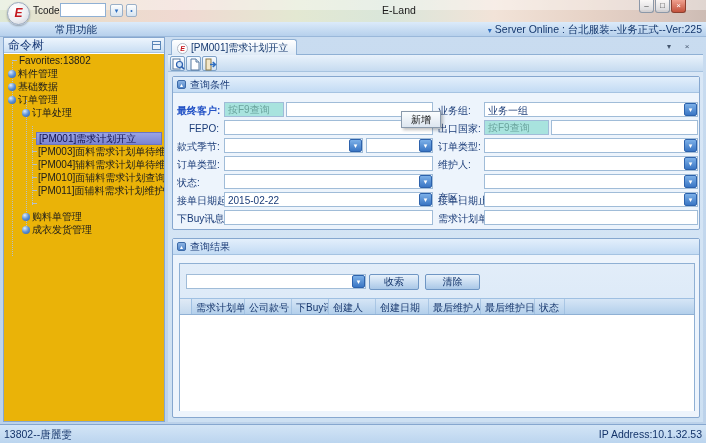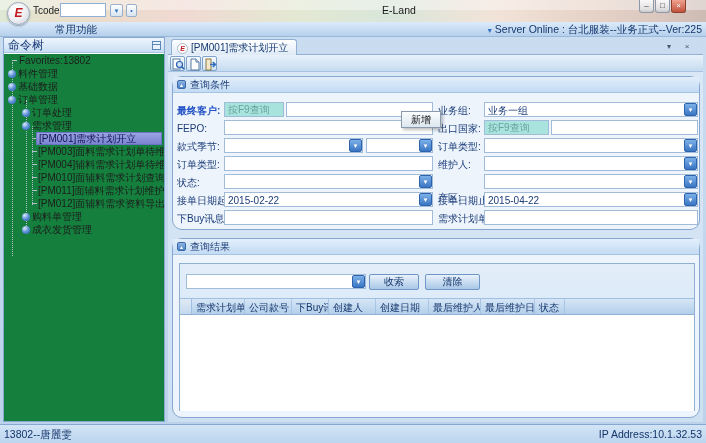--- a/index.html
+++ b/index.html
@@ -44,21 +44,21 @@
 
   
   .sidebar { position:absolute; left:3px; top:0; width:162px; height:385px;
     border:1px solid #86a7cf; background:#fff; }
   .sidebar-header { position:relative; height:15px;
     background:linear-gradient(180deg,#edf5fd,#c9def3); border-bottom:1px solid #a8c4e0;
     color:#1b3c78; font-size:12px; line-height:14px; padding:0 4px; }
   .panel-icon { position:absolute; right:3px; top:3px; width:9px; height:9px;
     border:1px solid #5a86b8; background:#eaf2fb; }
   .panel-icon::before { content:""; position:absolute; left:0; top:2px; right:0; height:1px; background:#5a86b8; }
-  .tree { position:absolute; left:0; top:16px; right:0; bottom:0; background:#15803d; overflow:hidden;text-decoration:underline; }
+  .tree { position:absolute; left:0; top:16px; right:0; bottom:0; background:#eab308; overflow:hidden;text-decoration:underline; }
   .guide { position:absolute; width:0; border-left:1px dotted #b4bfcc; }
   .ti { position:absolute; left:0; right:2px; height:13px; line-height:13px;
     font-size:10px; color:#1c1c1c; white-space:nowrap; }
   .ti .tl { position:absolute; top:0; height:13px; overflow:hidden; }
   .ball { position:absolute; top:3px; width:8px; height:8px; border-radius:50%;
     background:radial-gradient(circle at 35% 28%, #dcebfa, #5b8fd6 50%, #2a5ea8); }
   .dash { position:absolute; top:6px; height:1px; background:#b4bfcc; }
   .hl { position:absolute; left:32px; right:0; top:0; bottom:0;
     background:linear-gradient(180deg,#9aa3e3,#7b85d2); border:1px solid #6a74c4;
     color:#12124e; padding:0 2px; line-height:11px; }
@@ -76,21 +76,21 @@
     text-align:center; color:#44566e; }
   .toolbar { position:absolute; left:0; top:18px; width:535px; height:17px;
     background:linear-gradient(180deg,#e9f2fb,#c6dbf0); border-bottom:1px solid #a8c4e0; }
   .tbtn { position:absolute; top:1px; width:15px; height:15px; border:1px solid #7ea2c8; border-radius:2px;
     background:linear-gradient(180deg,#f6fafe,#d3e4f4); }
   .tbtn svg { position:absolute; left:1px; top:1px; }
 
   .workspace { position:absolute; left:0; top:35px; width:535px; height:350px;
     background:linear-gradient(180deg,#d9e7f6,#cde0f2); }
 
-  .panel { position:absolute; border:1px solid #86a7cf; background:#edf4fc; border-radius:10px; }
+  .panel { position:absolute; border:1px solid #86a7cf; background:#edf4fc; border-radius:2px; }
   .sec-header { position:relative; height:16px; background:linear-gradient(180deg,#e3effb,#c3dbf4);
     border-bottom:1px solid #a5c3e2; display:flex; align-items:center; gap:4px; padding:0 4px;
     font-size:10px; color:#1b3c78; }
   .collapse-icon { width:9px; height:9px; background:linear-gradient(180deg,#8cb4e4,#4f83c6);
     border:1px solid #3c6aa8; border-radius:2px; color:#fff; font-size:6px; line-height:8px; text-align:center; }
 
   .flabel { position:absolute; font-size:10px; color:#1b3c78; height:13px; line-height:13px; white-space:nowrap; }
   .flabel.em { color:#2453c6; font-weight:bold; }
   .finput { position:absolute; height:15px; border:1px solid #a0bcd8; background:#fff;
     font-size:10px; color:#1b3c78; padding:0 3px; font-family:inherit; }
@@ -176,24 +176,20 @@
           <span class="tl" style="left:14px;">料件管理</span>
         </div>
         <div class="ti" style="top:39px;">
           <span class="ball" style="left:4px;"></span>
           <span class="tl" style="left:14px;">订单管理</span>
         </div>
         <div class="ti" style="top:52px;">
           <span class="ball" style="left:18px;"></span>
           <span class="tl" style="left:28px;">订单处理</span>
         </div>
-        <div class="ti" style="top:65px;">
-          <span class="ball" style="left:18px;"></span>
-          <span class="tl" style="left:28px;">需求管理</span>
-        </div>
         <div class="ti" style="top:78px;">
           <span class="dash" style="left:28px; width:5px;"></span>
           <span class="hl"><span>[PM001]需求计划开立</span></span>
         </div>
         <div class="ti" style="top:91px;">
           <span class="dash" style="left:28px; width:5px;"></span>
           <span class="tl" style="left:34px;">[PM003]面料需求计划单待维护</span>
         </div>
         <div class="ti" style="top:104px;">
           <span class="dash" style="left:28px; width:5px;"></span>
@@ -202,21 +198,20 @@
         <div class="ti" style="top:117px;">
           <span class="dash" style="left:28px; width:5px;"></span>
           <span class="tl" style="left:34px;">[PM010]面辅料需求计划查询(新)</span>
         </div>
         <div class="ti" style="top:130px;">
           <span class="dash" style="left:28px; width:5px;"></span>
           <span class="tl" style="left:34px;">[PM011]面辅料需求计划维护查询(新)</span>
         </div>
         <div class="ti" style="top:143px;">
           <span class="dash" style="left:28px; width:5px;"></span>
-          <span class="tl" style="left:34px;">[PM012]面辅料需求资料导出</span>
         </div>
         <div class="ti" style="top:156px;">
           <span class="ball" style="left:18px;"></span>
           <span class="tl" style="left:28px;">购料单管理</span>
         </div>
         <div class="ti" style="top:169px;">
           <span class="ball" style="left:18px;"></span>
           <span class="tl" style="left:28px;">成衣发货管理</span>
         </div>
       </div>
@@ -270,21 +265,21 @@
 
           <div class="flabel em" style="left:4px; top:27px;">最终客户:</div>
           <input class="finput f9" style="left: 51px; top: 25px; width: 60px;" placeholder="按F9查询">
           <input class="finput" style="left: 113px; top: 25px; width: 147px;" value="">
           <div class="flabel" style="left:265px; top:27px;">业务组:</div>
           <div class="combo" style="left:311px; top:25px; width:214px;">
             <span class="ct">业务一组</span>
             <span class="dd-btn">▾</span>
           </div>
 
-          <div class="flabel" style="left:4px; top:45px;">FEPO:</div>
+          <div class="flabel" style="left:16px; top:45px;">FEPO:</div>
           <input class="finput" style="left: 51px; top: 43px; width: 209px;" value="">
           <div class="flabel" style="left:265px; top:45px;">出口国家:</div>
           <input class="finput f9" style="left: 311px; top: 43px; width: 65px;" placeholder="按F9查询">
           <input class="finput" style="left: 378px; top: 43px; width: 147px;" value="">
 
           <div class="flabel" style="left:4px; top:63px;">款式季节:</div>
           <div class="combo" style="left:51px; top:61px; width:139px;">
             <span class="ct"></span>
             <span class="dd-btn">▾</span>
           </div>
@@ -317,21 +312,20 @@
             <span class="dd-btn">▾</span>
           </div>
 
           <div class="flabel" style="left:4px; top:117px;">接单日期起:</div>
           <div class="combo" style="left:51px; top:115px; width:209px;">
             <span class="ct">2015-02-22</span>
             <span class="dd-btn">▾</span>
           </div>
           <div class="flabel" style="left:265px; top:117px;">接单日期止:</div>
           <div class="combo" style="left:311px; top:115px; width:214px;">
-            <span class="ct">2015-04-22</span>
             <span class="dd-btn">▾</span>
           </div>
 
           <div class="flabel" style="left:4px; top:135px;">下Buy讯息:</div>
           <input class="finput" style="left: 51px; top: 133px; width: 209px;" value="">
           <div class="flabel" style="left:265px; top:135px;">需求计划单号:</div>
           <input class="finput" style="left: 311px; top: 133px; width: 214px;" value="">
         </div>
 
         <div class="panel" style="left:4px; top:166px; width:528px; height:180px;">

